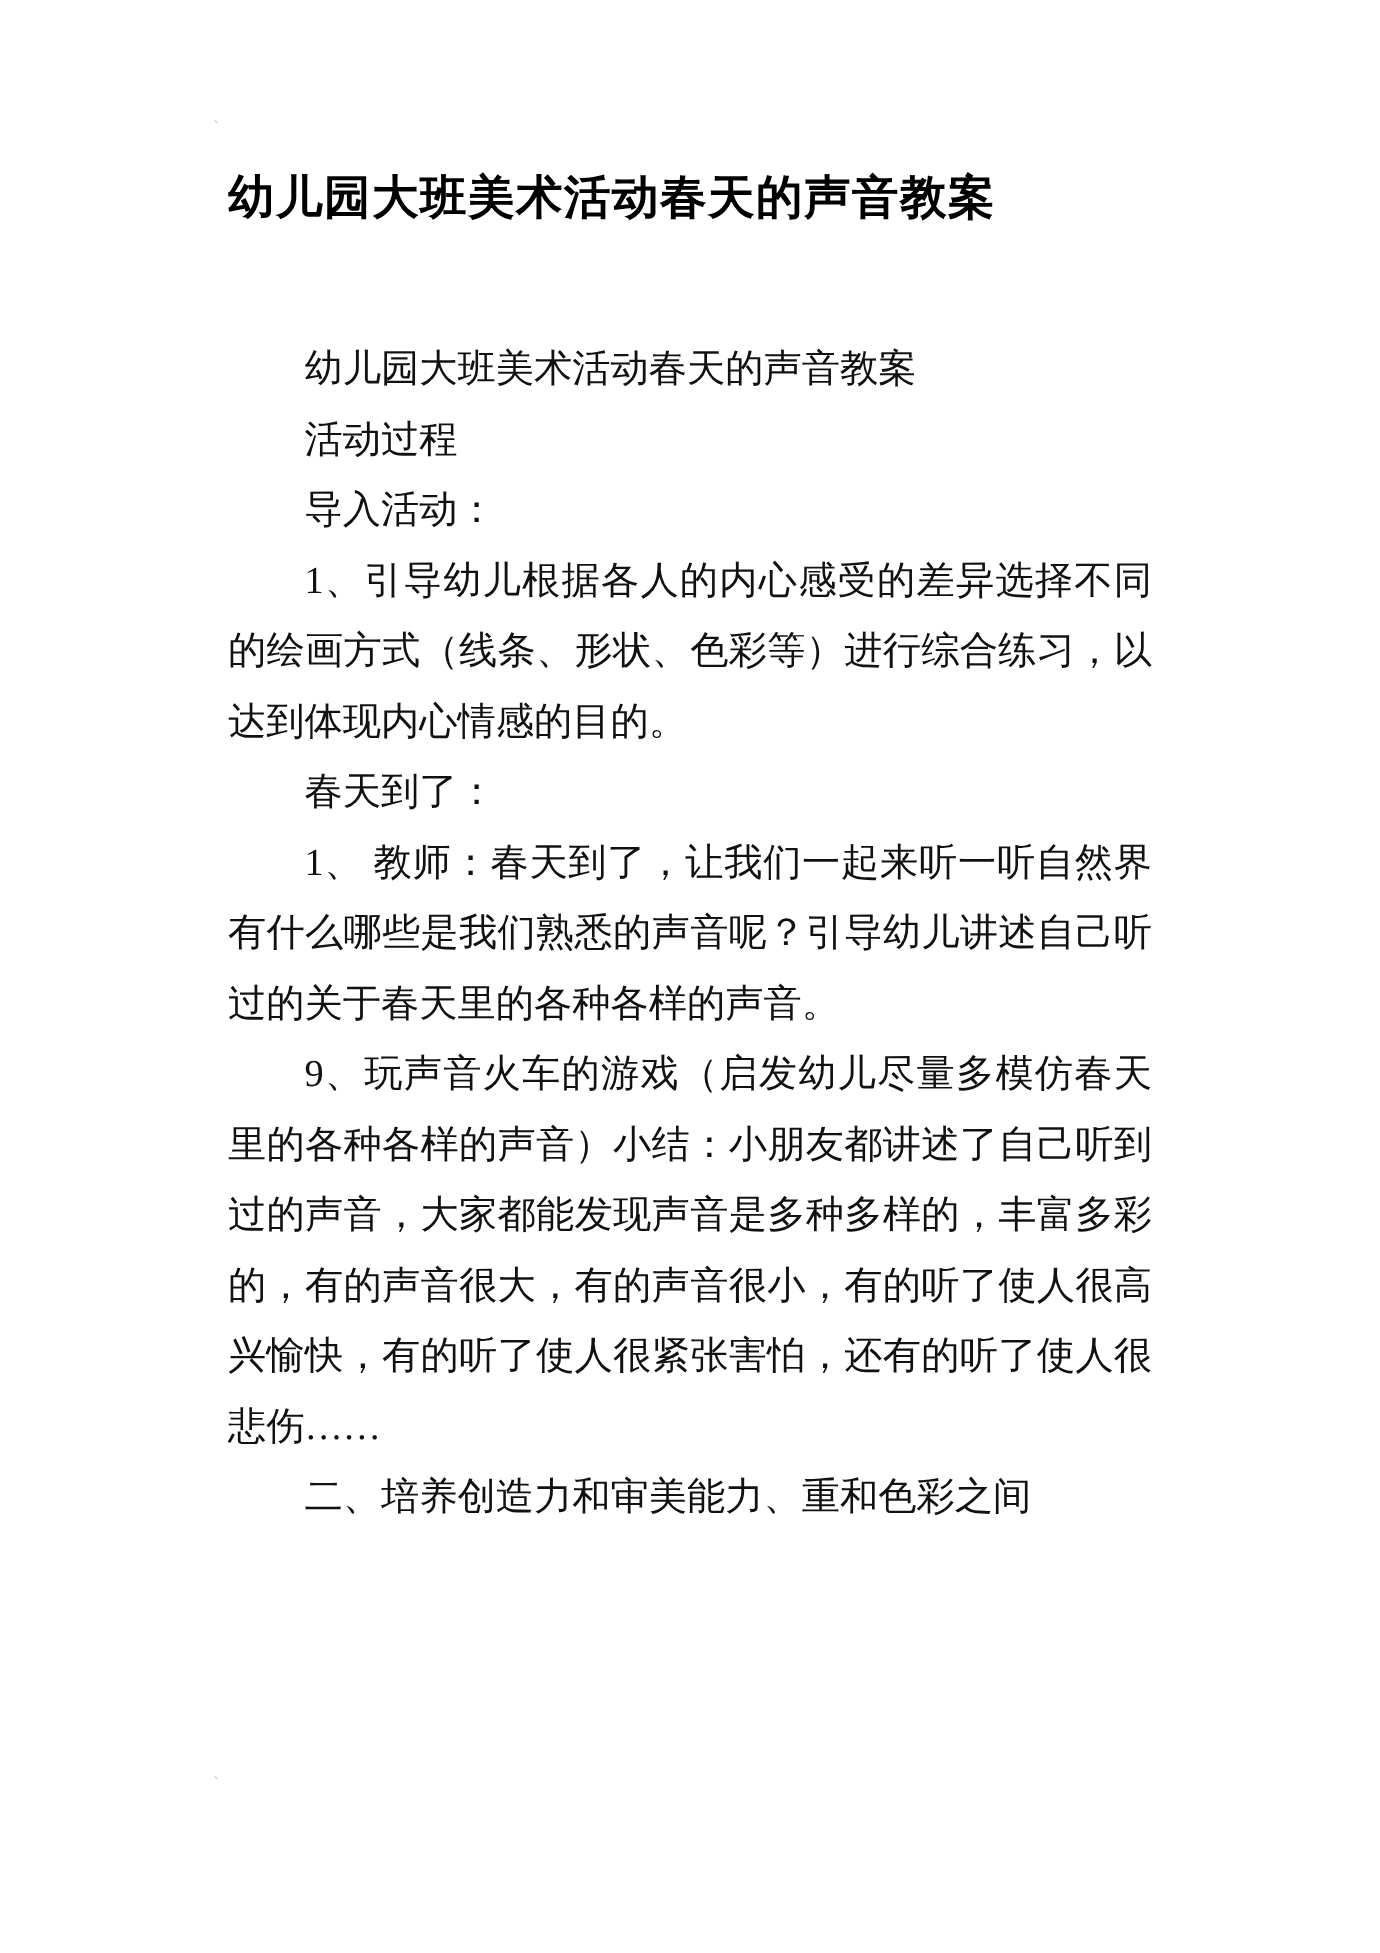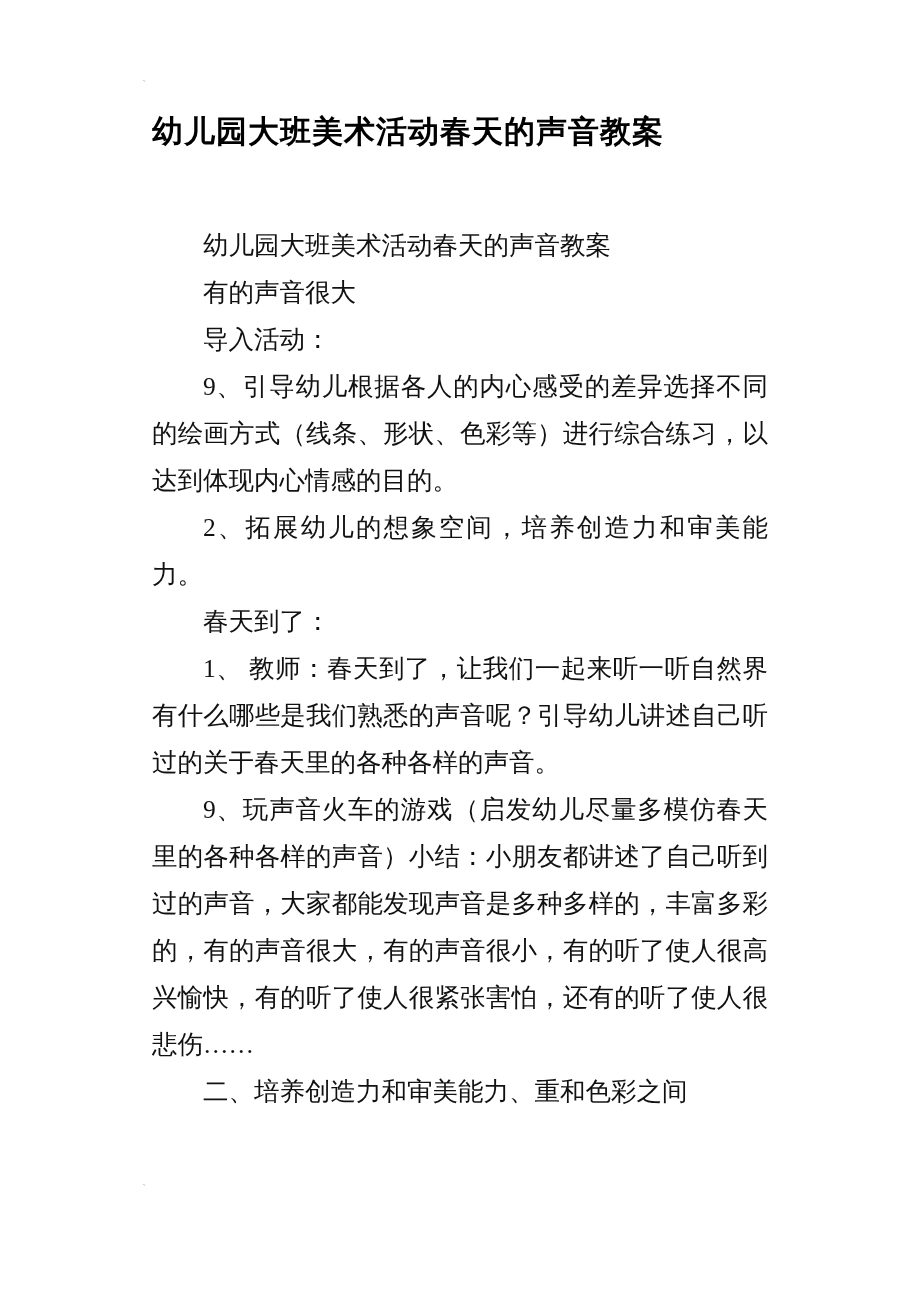--- a/index.html
+++ b/index.html
@@ -65,24 +65,23 @@
 <body>
 
 <div class="page">
 
   <div class="mark mark-tl">`</div>
 
   <div class="doc-title">幼儿园大班美术活动春天的声音教案</div>
 
   <div class="body-text">
     <p class="indent">幼儿园大班美术活动春天的声音教案</p>
-    <p class="indent">有的声音很大</p>
+    <p class="indent">活动过程</p>
     <p class="indent">导入活动：</p>
-    <p class="indent">9、引导幼儿根据各人的内心感受的差异选择不同的绘画方式（线条、形状、色彩等）进行综合练习，以达到体现内心情感的目的。</p>
-    <p class="indent">2、拓展幼儿的想象空间，培养创造力和审美能力。</p>
+    <p class="indent">1、引导幼儿根据各人的内心感受的差异选择不同的绘画方式（线条、形状、色彩等）进行综合练习，以达到体现内心情感的目的。</p>
     <p class="indent">春天到了：</p>
     <p class="indent">1、 教师：春天到了，让我们一起来听一听自然界有什么哪些是我们熟悉的声音呢？引导幼儿讲述自己听过的关于春天里的各种各样的声音。</p>
     <p class="indent">9、玩声音火车的游戏（启发幼儿尽量多模仿春天里的各种各样的声音）小结：小朋友都讲述了自己听到过的声音，大家都能发现声音是多种多样的，丰富多彩的，有的声音很大，有的声音很小，有的听了使人很高兴愉快，有的听了使人很紧张害怕，还有的听了使人很悲伤……</p>
     <p class="indent">二、培养创造力和审美能力、重和色彩之间</p>
   </div>
 
   <div class="mark mark-bl">`</div>
 
 </div>
 

